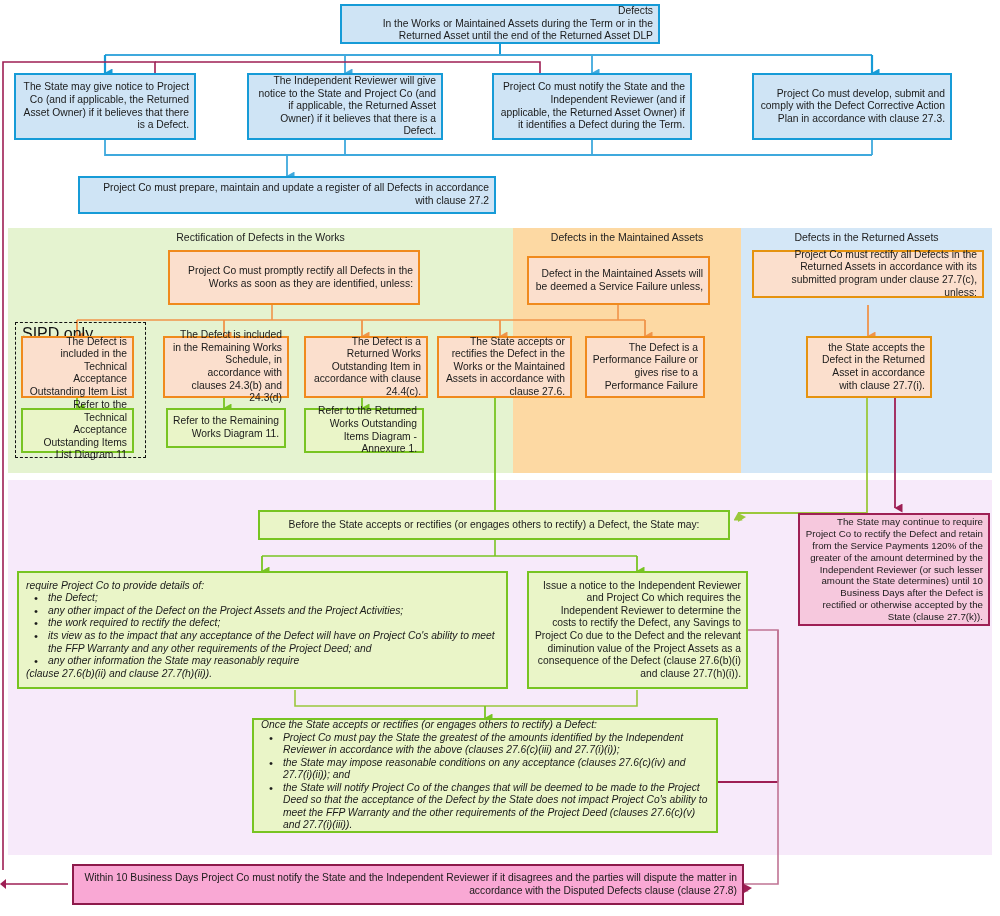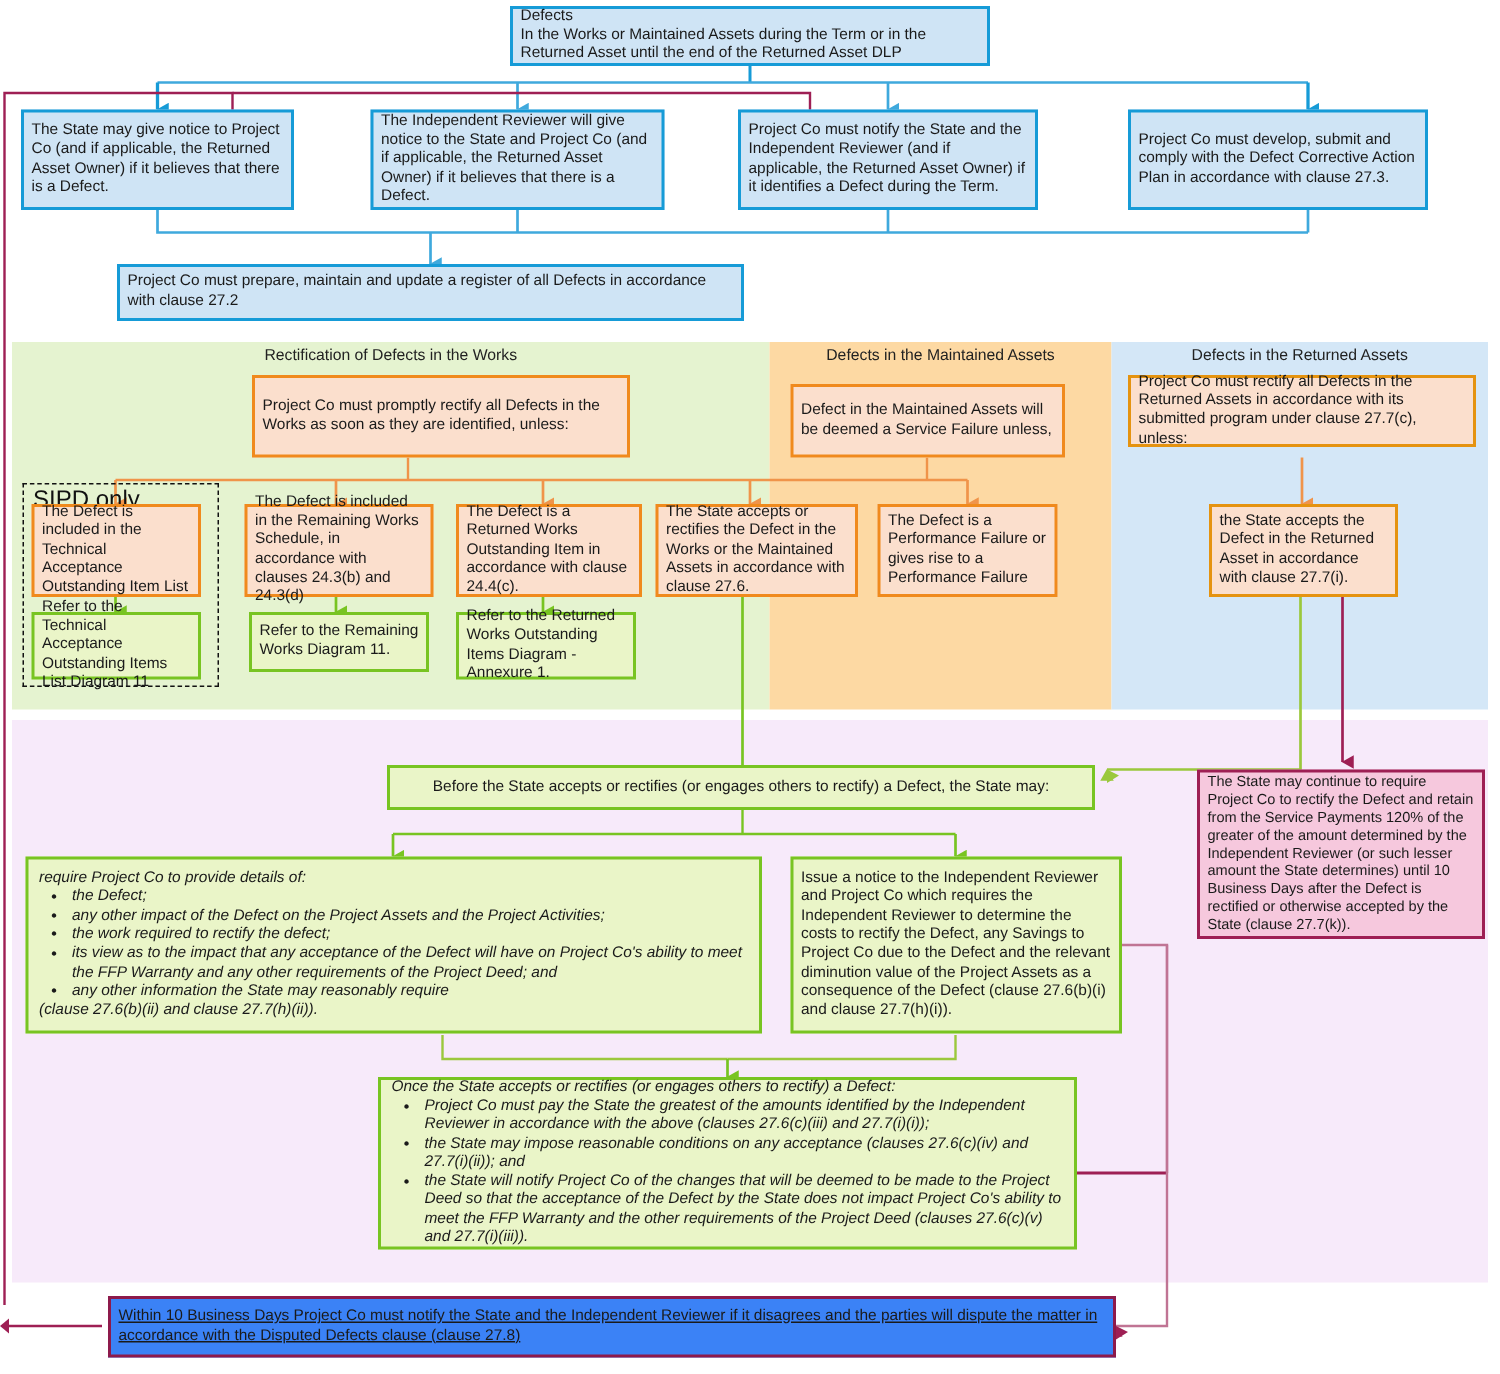--- a/index.html
+++ b/index.html
@@ -3,28 +3,28 @@
 <meta charset="utf-8">
 <title>Defects Process Diagram</title>
 <style>
   html,body{margin:0;padding:0;background:#ffffff;}
   body{font-family:"Liberation Sans","DejaVu Sans",sans-serif;}
   #stage{position:relative;width:1000px;height:916px;overflow:hidden;background:#fff;}
   #svg-layer{position:absolute;left:0;top:0;width:1000px;height:916px;}
   .band{position:absolute;box-sizing:border-box;}
   .band-title{position:absolute;font-size:10.5px;color:#222;text-align:center;}
   .node{position:absolute;box-sizing:border-box;display:flex;align-items:center;justify-content:center;
-        text-align:left;font-size:10.3px;line-height:1.22;color:#1a1a1a;padding:3px 5px;}
+        text-align:right;font-size:10.3px;line-height:1.22;color:#1a1a1a;padding:3px 5px;}
   .node.left{text-align:left;justify-content:flex-start;font-style:italic;}
   .blue{background:#cfe4f5;border:2.5px solid #169bd7;}
   .orange{background:#fbdfcd;border:2.5px solid #f08a1d;}
   .orange-d{background:#fbdfcd;border:2.5px solid #e59310;}
   .green{background:#eaf5c8;border:2.5px solid #78c422;}
   .pink{background:#f6c8dd;border:2.5px solid #9e1f54;}
-  .pink2{background:#3b82f6;border:2.5px solid #8d1a4b;text-decoration:underline;}
+  .pink2{background:#f9a8d4;border:2.5px solid #8d1a4b;}
   .dashed-group{position:absolute;border:1.8px dashed #111;box-sizing:border-box;background:transparent;}
   .dashed-label{position:absolute;font-size:16px;color:#111;}
   ul.bl{margin:0;padding:0 0 0 0;list-style:none;}
   ul.bl li{position:relative;padding-left:22px;margin:0 0 0 0;}
   ul.bl li:before{content:"\2022";position:absolute;left:8px;top:0;font-size:11px;}
   .tx{width:100%;}
   .node p{margin:0;}
 </style>
 </head>
 <body>

